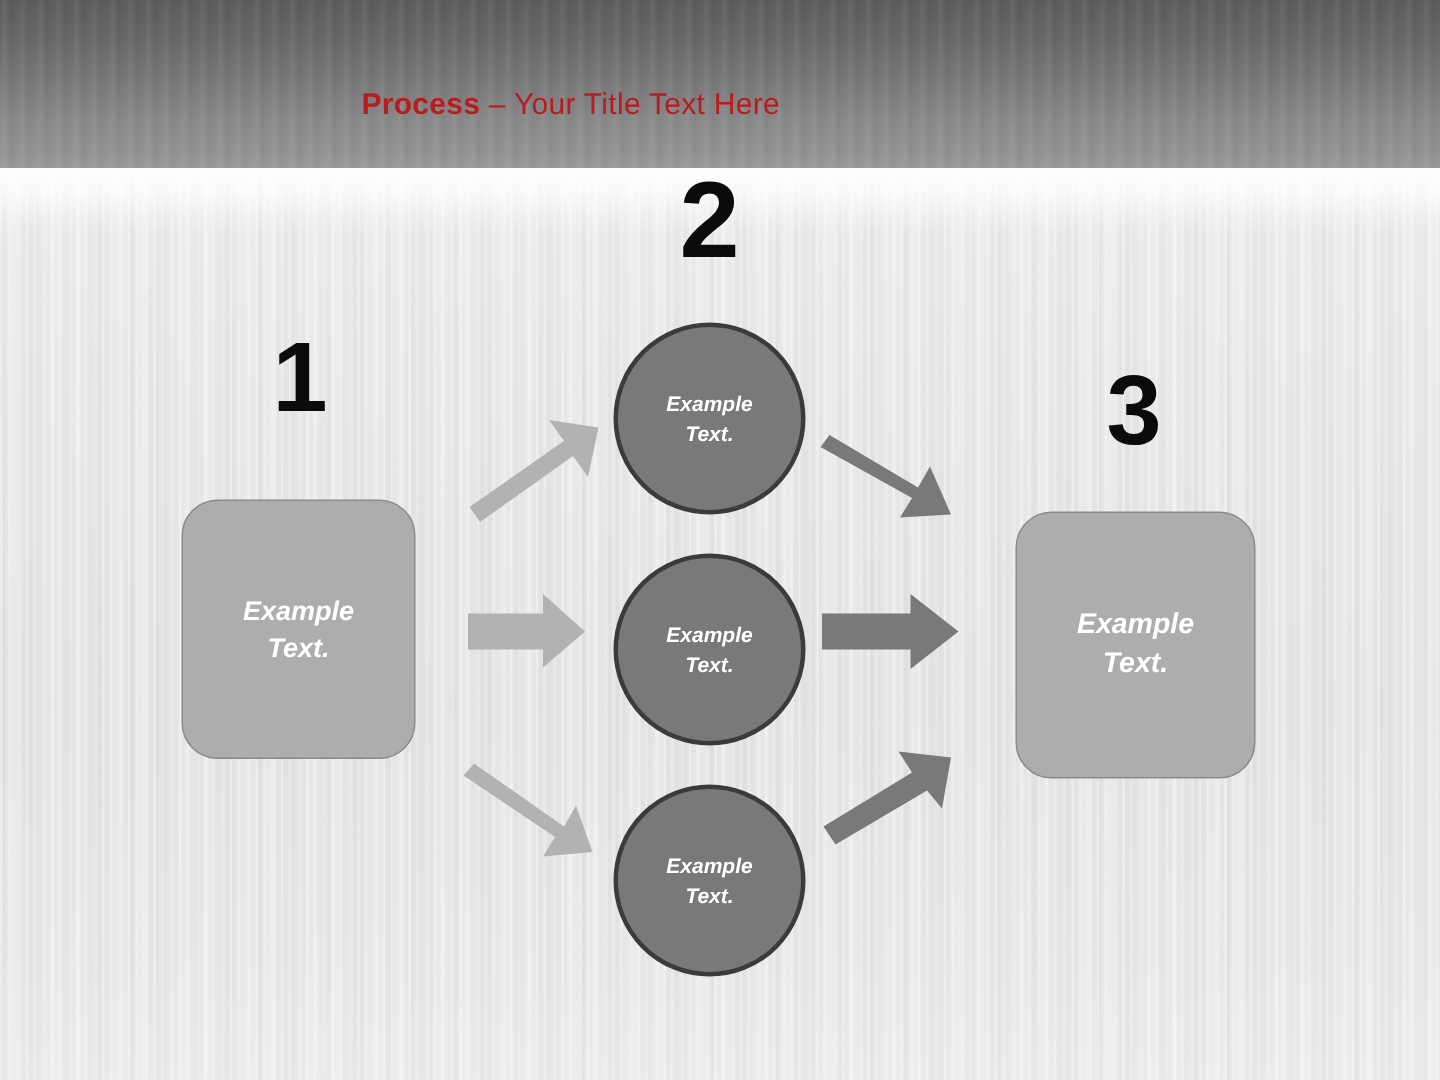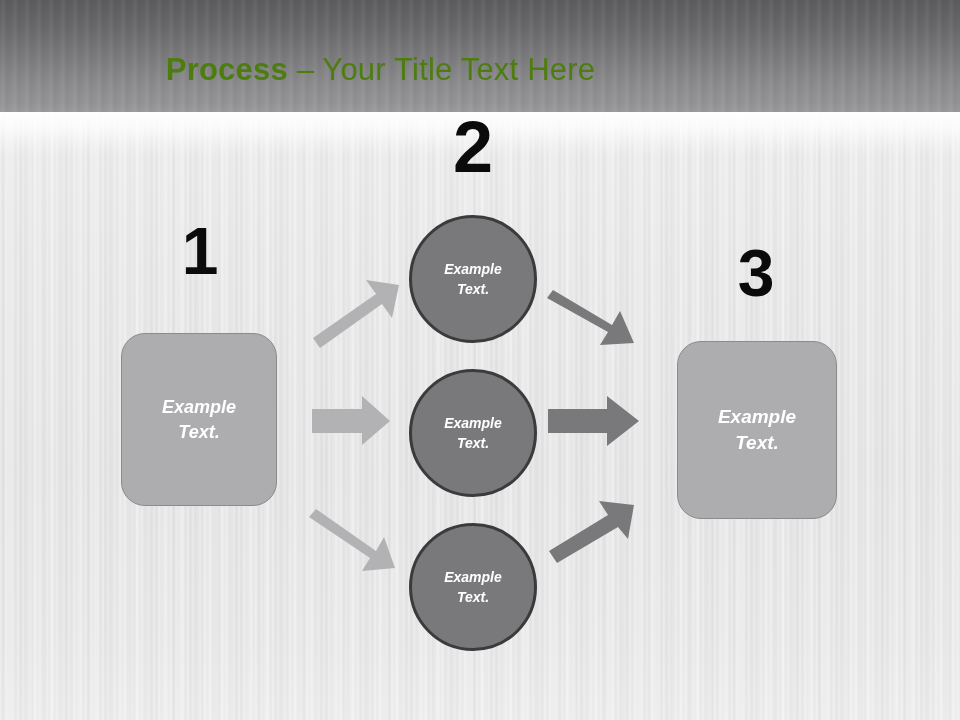--- a/index.html
+++ b/index.html
@@ -114,22 +114,22 @@
       rgba(255,255,255,0.26) 72%,
       rgba(255,255,255,0.0) 100%);
   }
 
   .title {
     position: absolute;
     left: 0;
     top: 52px;
     width: 761px;
     text-align: center;
-    color: #4d7c0f;
-    font-size: 31px;
+    color: #b91c1c;
+    font-size: 20px;
     line-height: 36px;
     letter-spacing: 0.2px;
     white-space: nowrap;
   }
   .title .t-bold { font-weight: bold; }
   .title .t-light { font-weight: normal; }
 
   
   .step-num {
     position: absolute;

